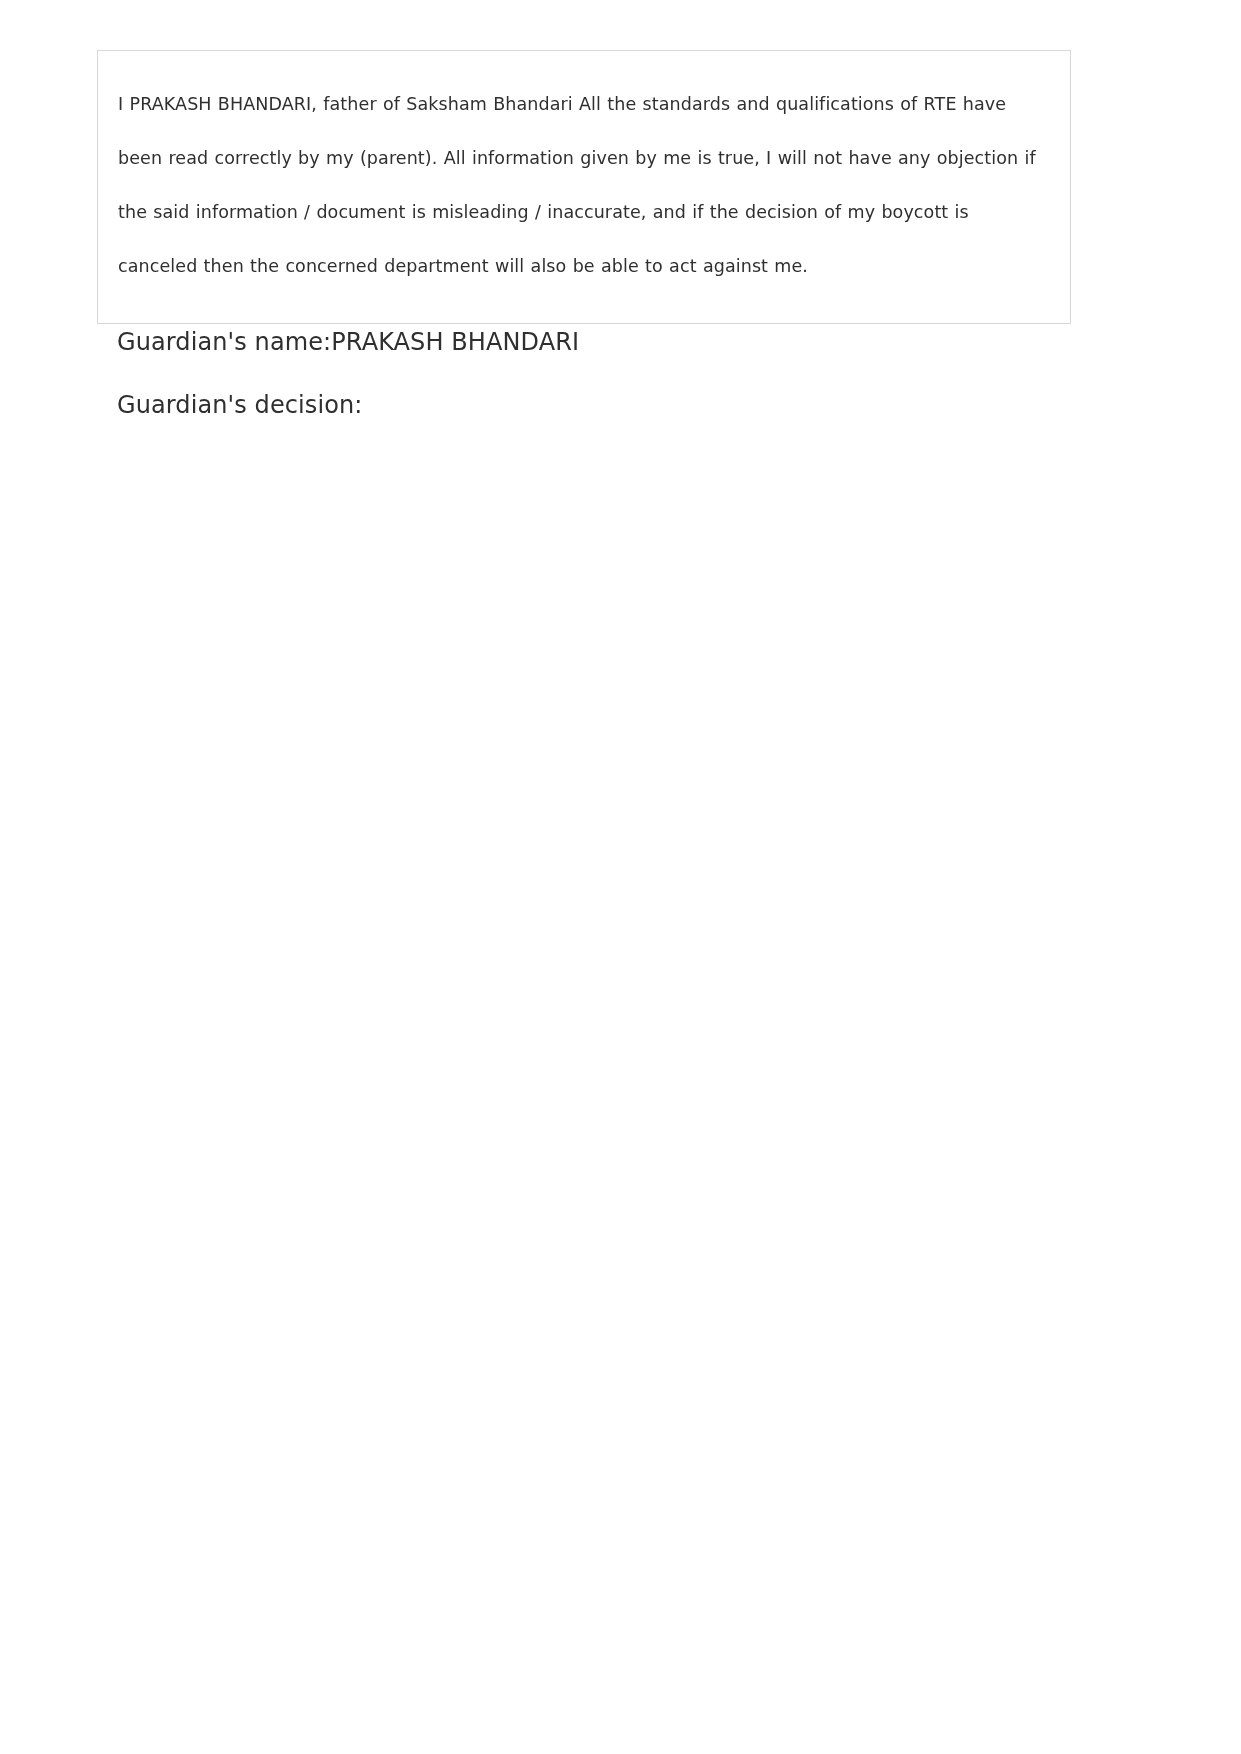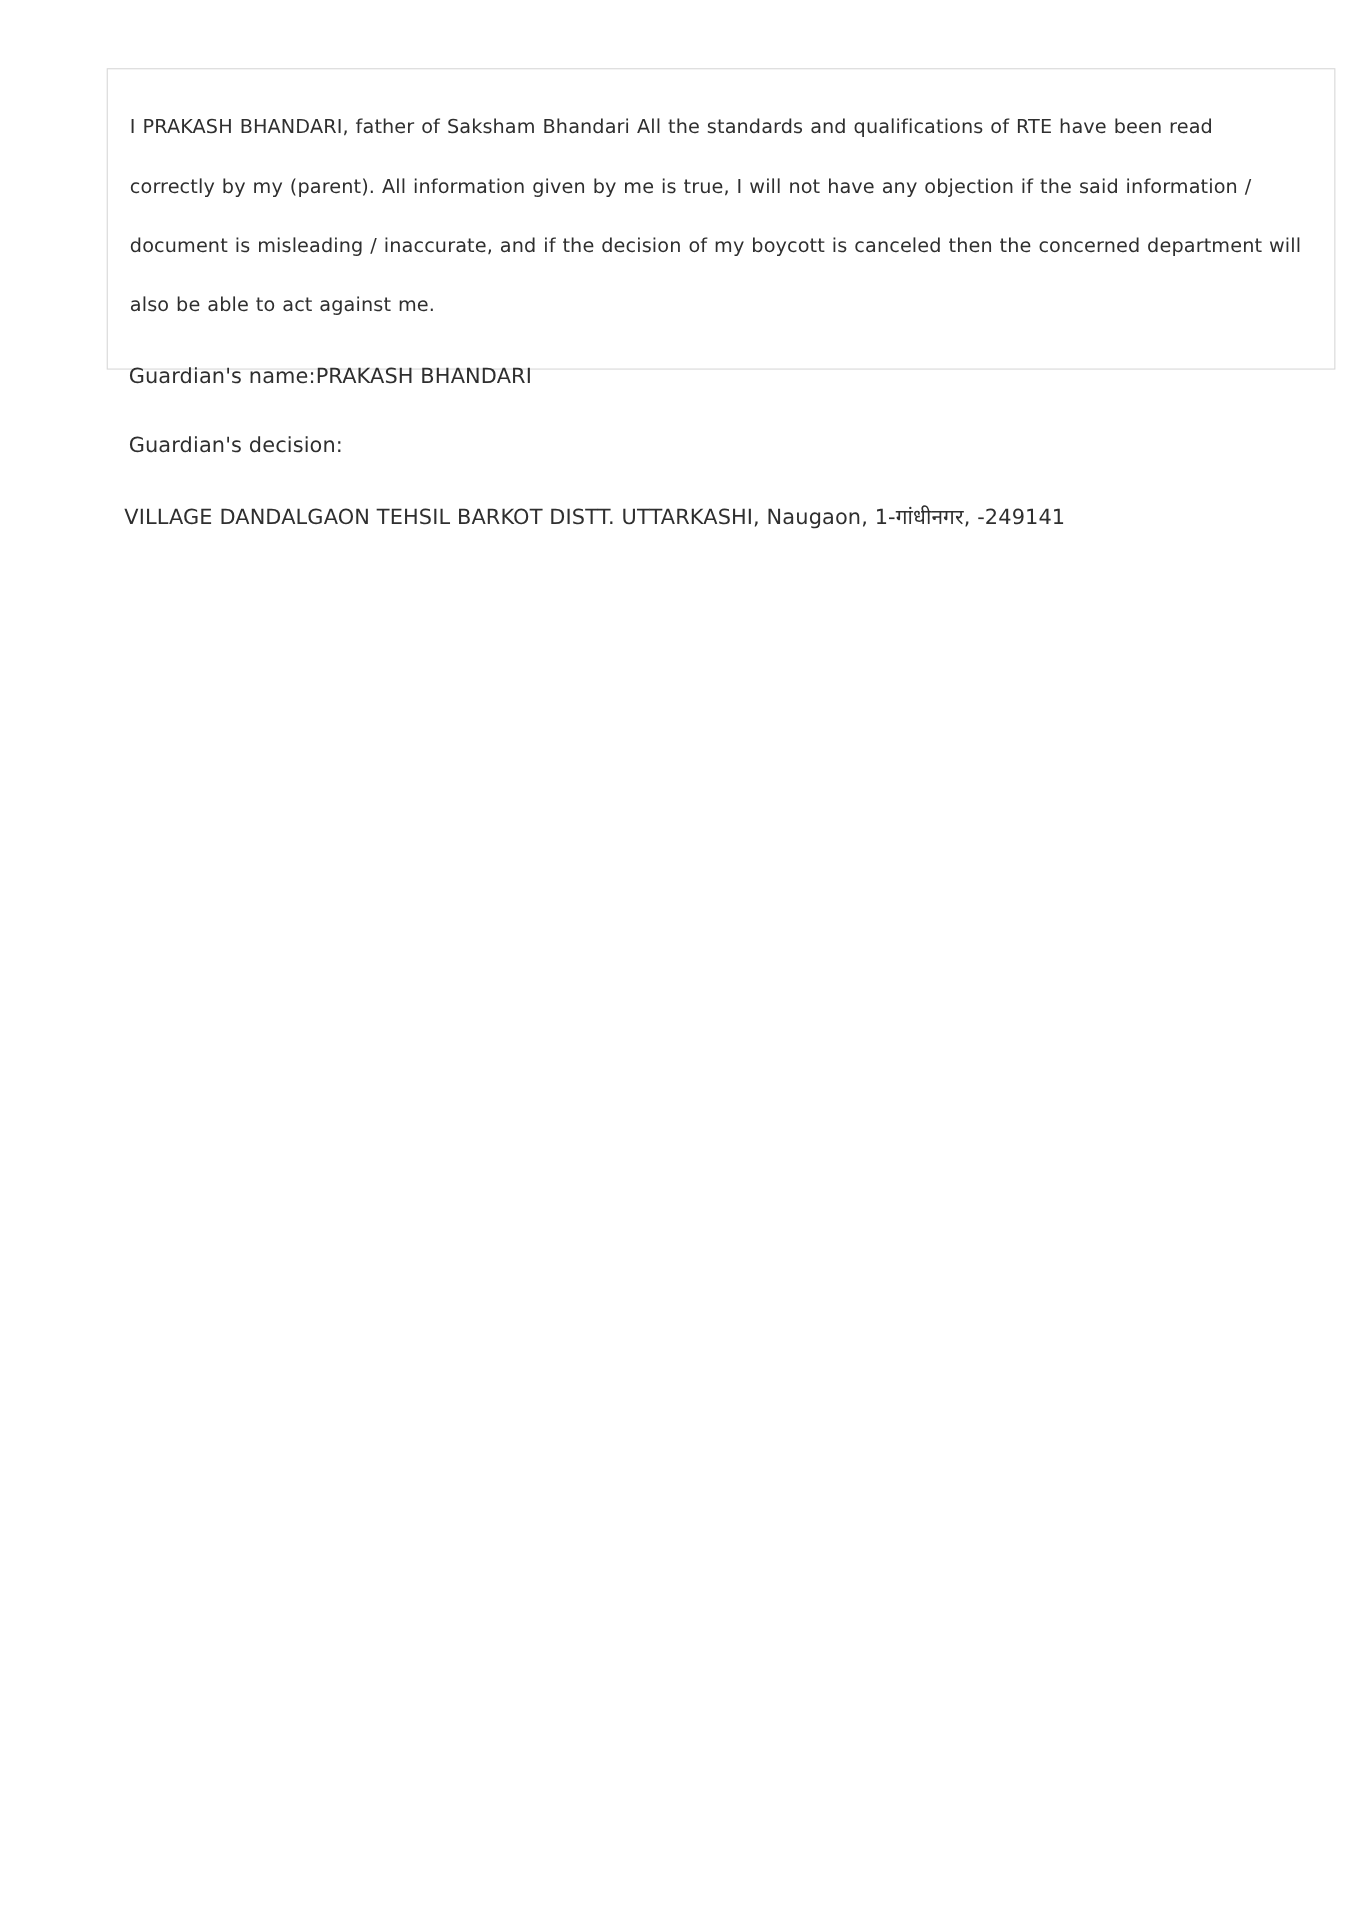--- a/index.html
+++ b/index.html
@@ -19,22 +19,22 @@
     position: relative;
     width: 1241px;
     height: 1754px;
     box-sizing: border-box;
     padding: 0;
   }
 
   .declaration-box {
     position: absolute;
     left: 97px;
-    top: 62px;
-    width: 1117px;
+    top: 50px;
+    width: 974px;
     box-sizing: border-box;
     border: 1px solid #d8d8d8;
     background: #ffffff;
     padding: 26px 30px 30px 20px;
   }
 
   .declaration-text {
     font-size: 17.5px;
     line-height: 54px;
     color: #2f2f2f;
@@ -44,21 +44,21 @@
   }
 
   .fields {
     position: absolute;
     left: 117px;
     top: 330px;
     width: 1020px;
   }
 
   .field-line {
-    font-size: 19px;
+    font-size: 24px;
     color: #2f2f2f;
     line-height: 24px;
     letter-spacing: 0.1px;
   }
 
   .field-guardian-name { margin: 0 0 0 0; }
   .field-guardian-signature { margin: 39px 0 0 0; }
   .field-address { margin: 41px 0 0 -4px; }
 
   .devanagari {
@@ -72,16 +72,15 @@
 
   <div class="declaration-box">
     <div class="declaration-text"> I PRAKASH BHANDARI, father of Saksham Bhandari All the standards and qualifications of RTE have been read correctly by my (parent). All information given by me is true, I will not have any objection if the said information / document is misleading / inaccurate, and if the decision of my boycott is canceled then the concerned department will also be able to act against me.</div>
   </div>
 
   <div class="fields">
     <div class="field-line field-guardian-name">Guardian's name:PRAKASH BHANDARI</div>
 
     <div class="field-line field-guardian-signature">Guardian's decision:</div>
 
-    <div class="field-line field-address devanagari">VILLAGE DANDALGAON TEHSIL BARKOT DISTT. UTTARKASHI, Naugaon, 1-गांधीनगर, -249141</div>
   </div>
 
 </div>
 
 </body></html>

